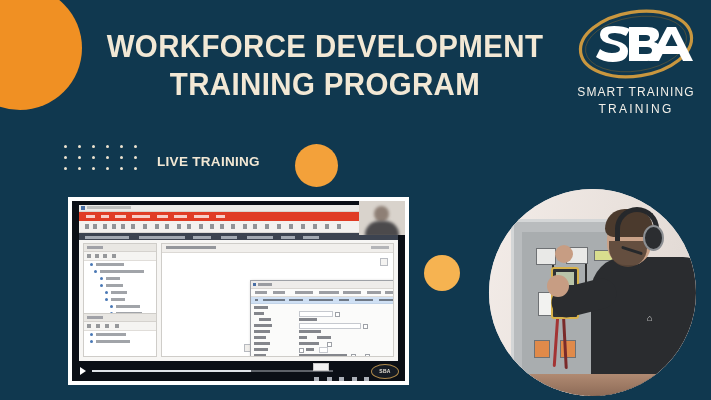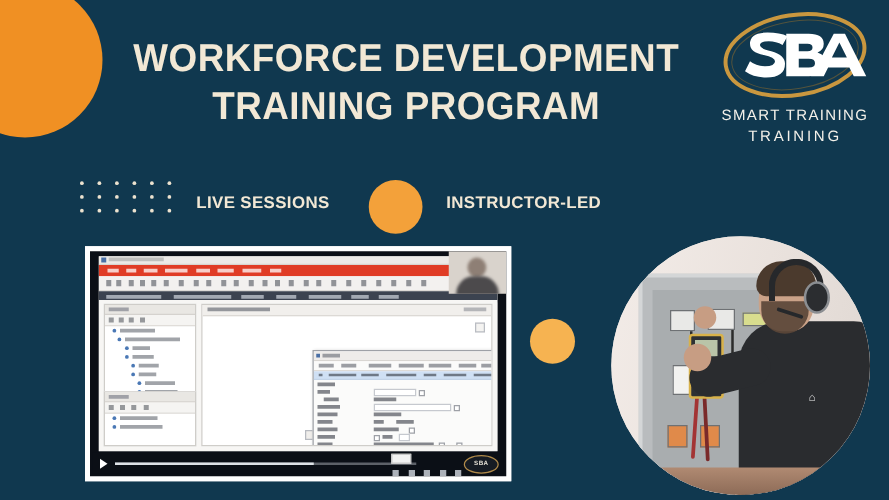--- a/index.html
+++ b/index.html
@@ -381,22 +381,21 @@
       <i></i>
       <i></i>
       <i></i>
   </div>
 
   <div class="headline">
     <div>WORKFORCE DEVELOPMENT</div>
     <div>TRAINING PROGRAM</div>
   </div>
 
-  <div class="badge badge-live">LIVE SESSIONS</div>
-  <div class="badge badge-instructor">INSTRUCTOR-LED</div>
+  <div class="badge badge-live">LIVE TRAINING</div>
 
   <div class="logo">
     <svg width="138" height="80" viewBox="0 0 138 80">
       <ellipse cx="69" cy="38" rx="56" ry="32" fill="none" stroke="#c9973f" stroke-width="3.2" transform="rotate(-9 69 38)"></ellipse>
       <ellipse cx="69" cy="38" rx="51" ry="27" fill="none" stroke="#8a6a2e" stroke-width="0.8" transform="rotate(-9 69 38)" opacity="0.55"></ellipse>
       <g fill="#ffffff">
         <path d="M47 20 q-14 0 -14 9 q0 7 11 9 q9 2 9 5 q0 4 -8 4 q-7 0 -12 -4 l-4 8 q7 5 17 5 q15 0 15 -11 q0 -7 -11 -10 q-9 -2 -9 -5 q0 -3 7 -3 q6 0 11 3 l4 -7 q-6 -3 -16 -3 z"></path>
         <path d="M62 21 h18 q12 0 12 8 q0 5 -5 7 q7 2 7 9 q0 10 -14 10 h-18 z M72 29 v6 h7 q4 0 4 -3 q0 -3 -4 -3 z M72 41 v7 h8 q5 0 5 -3.5 q0 -3.5 -5 -3.5 z"></path>
         <path d="M109 21 h-9 l-18 34 h10 l3.5 -7 h17 l3.5 7 h10 z M98.5 40 l6 -12 l6 12 z"></path>
       </g>

